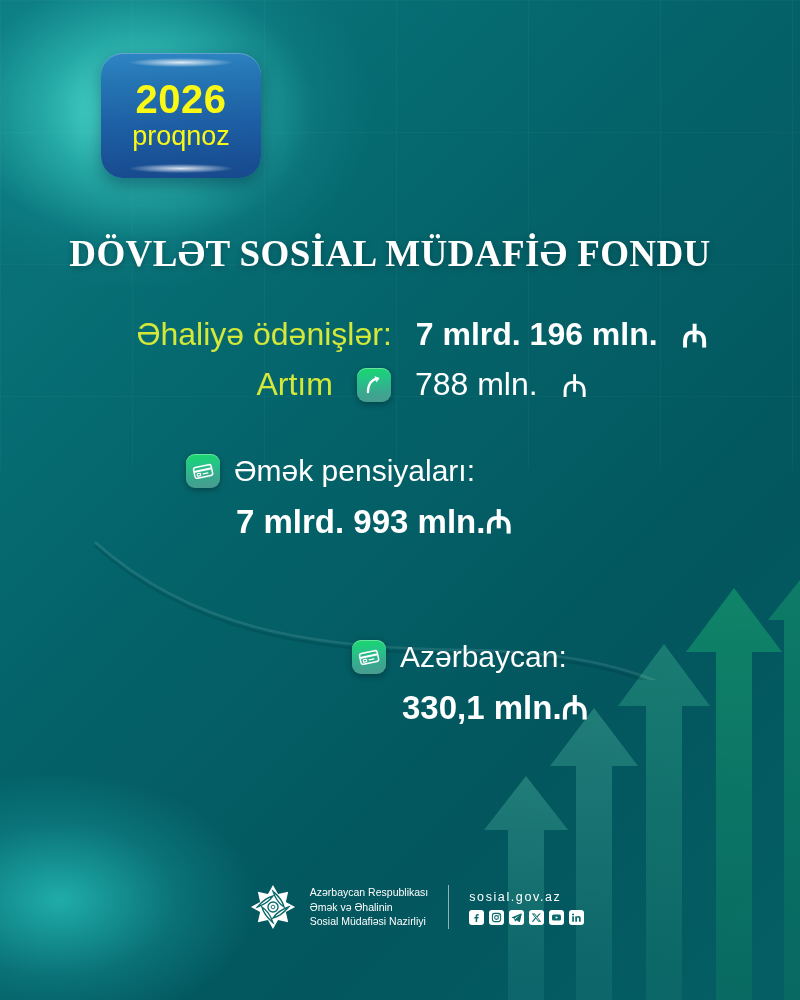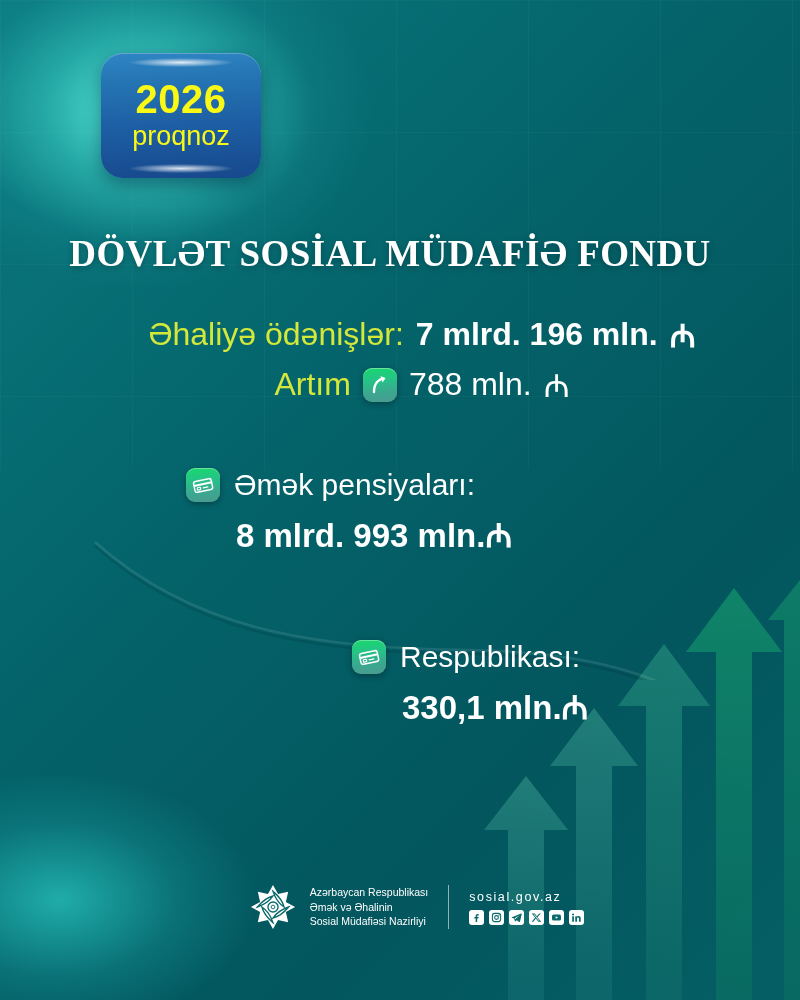--- a/index.html
+++ b/index.html
@@ -72,21 +72,21 @@
     font-size:37px;
     letter-spacing:.4px;
     color:#ffffff;
     text-shadow:0 2px 6px rgba(0,0,0,.28);
   }
 
   
   .row{
     position:absolute; width:800px;
     display:flex; align-items:center; justify-content:center;
-    gap:12px; color:#ffffff;padding-left:44px;
+    gap:24px; color:#ffffff;padding-left:44px;
   }
   .row-payments{ top:313px; font-size:32px; }
   .row-growth{ top:363px; font-size:32px; }
 
   .label-accent{ color:#d4e83a; font-weight:normal; }
   .value-bold{ font-weight:bold; }
   .manat{ font-family:"DejaVu Sans", sans-serif; }
 
   
   .tile{
@@ -95,21 +95,21 @@
     box-shadow:0 2px 6px rgba(0,0,0,.32), inset 0 1px 0 rgba(255,255,255,.35);
     display:flex; align-items:center; justify-content:center;
   }
   .tile svg{ display:block; }
 
   
   .block{ position:absolute; width:800px; color:#ffffff; }
   .block-head{ display:flex; align-items:center; gap:14px; font-size:30px; }
   .block-val{ font-size:33px; font-weight:bold; margin-top:10px; }
 
-  .block-pension{ top:468px; }
+  .block-pension{ top:454px; }
   .block-pension .block-head{ padding-left:186px; }
   .block-pension .block-val{ padding-left:236px; }
 
   .block-benefits{ top:640px; }
   .block-benefits .block-head{ padding-left:352px; }
   .block-benefits .block-val{ padding-left:402px; }
 
   
   .footer{
     position:absolute; left:0; top:884px; width:800px;
@@ -199,37 +199,37 @@
             <rect x="3" y="7" width="18" height="11" rx="2.2" fill="none" stroke="#ffffff" stroke-width="1.5"></rect>
             <rect x="3" y="10" width="18" height="2.2" fill="#ffffff"></rect>
             <rect x="5.6" y="13.6" width="3.4" height="2.4" rx="0.6" fill="none" stroke="#ffffff" stroke-width="1.1"></rect>
             <rect x="11" y="14.2" width="6" height="1.2" rx="0.6" fill="#ffffff"></rect>
           </g>
         </svg>
       </span>
       <span>Əmək pensiyaları:</span>
     </div>
     <div class="block-val">
-      <span>8 mlrd. 993 mln.</span><span class="manat">₼</span>
+      <span>7 mlrd. 993 mln.</span><span class="manat">₼</span>
     </div>
   </div>
 
   <div class="block block-benefits">
     <div class="block-head">
       <span class="tile">
         <svg width="24" height="24" viewBox="0 0 24 24">
           <g transform="rotate(-12 12 12)">
             <rect x="3" y="7" width="18" height="11" rx="2.2" fill="none" stroke="#ffffff" stroke-width="1.5"></rect>
             <rect x="3" y="10" width="18" height="2.2" fill="#ffffff"></rect>
             <rect x="5.6" y="13.6" width="3.4" height="2.4" rx="0.6" fill="none" stroke="#ffffff" stroke-width="1.1"></rect>
             <rect x="11" y="14.2" width="6" height="1.2" rx="0.6" fill="#ffffff"></rect>
           </g>
         </svg>
       </span>
-      <span>Respublikası:</span>
+      <span>Azərbaycan:</span>
     </div>
     <div class="block-val">
       <span>330,1 mln.</span><span class="manat">₼</span>
     </div>
   </div>
 
   <div class="footer">
     <svg class="footer-logo" viewBox="0 0 100 100">
       <g fill="#ffffff">
         <path d="M50 2 L61 22 L83 17 L78 39 L98 50 L78 61 L83 83 L61 78 L50 98 L39 78 L17 83 L22 61 L2 50 L22 39 L17 17 L39 22 Z"></path>

